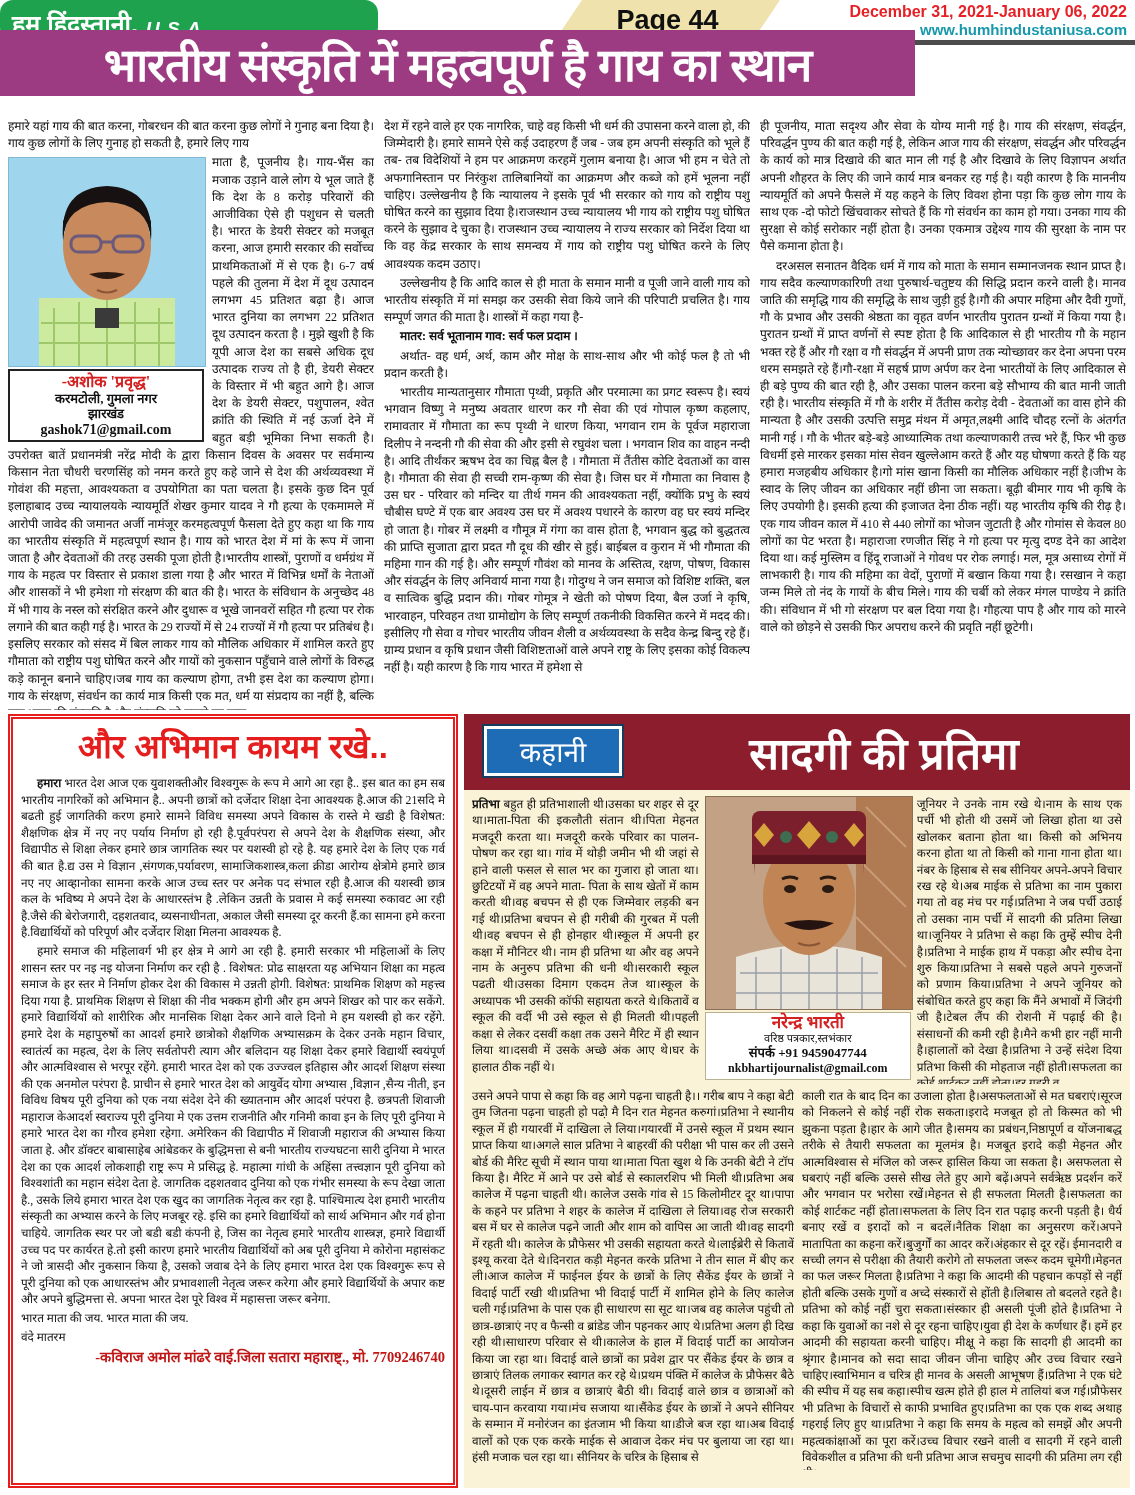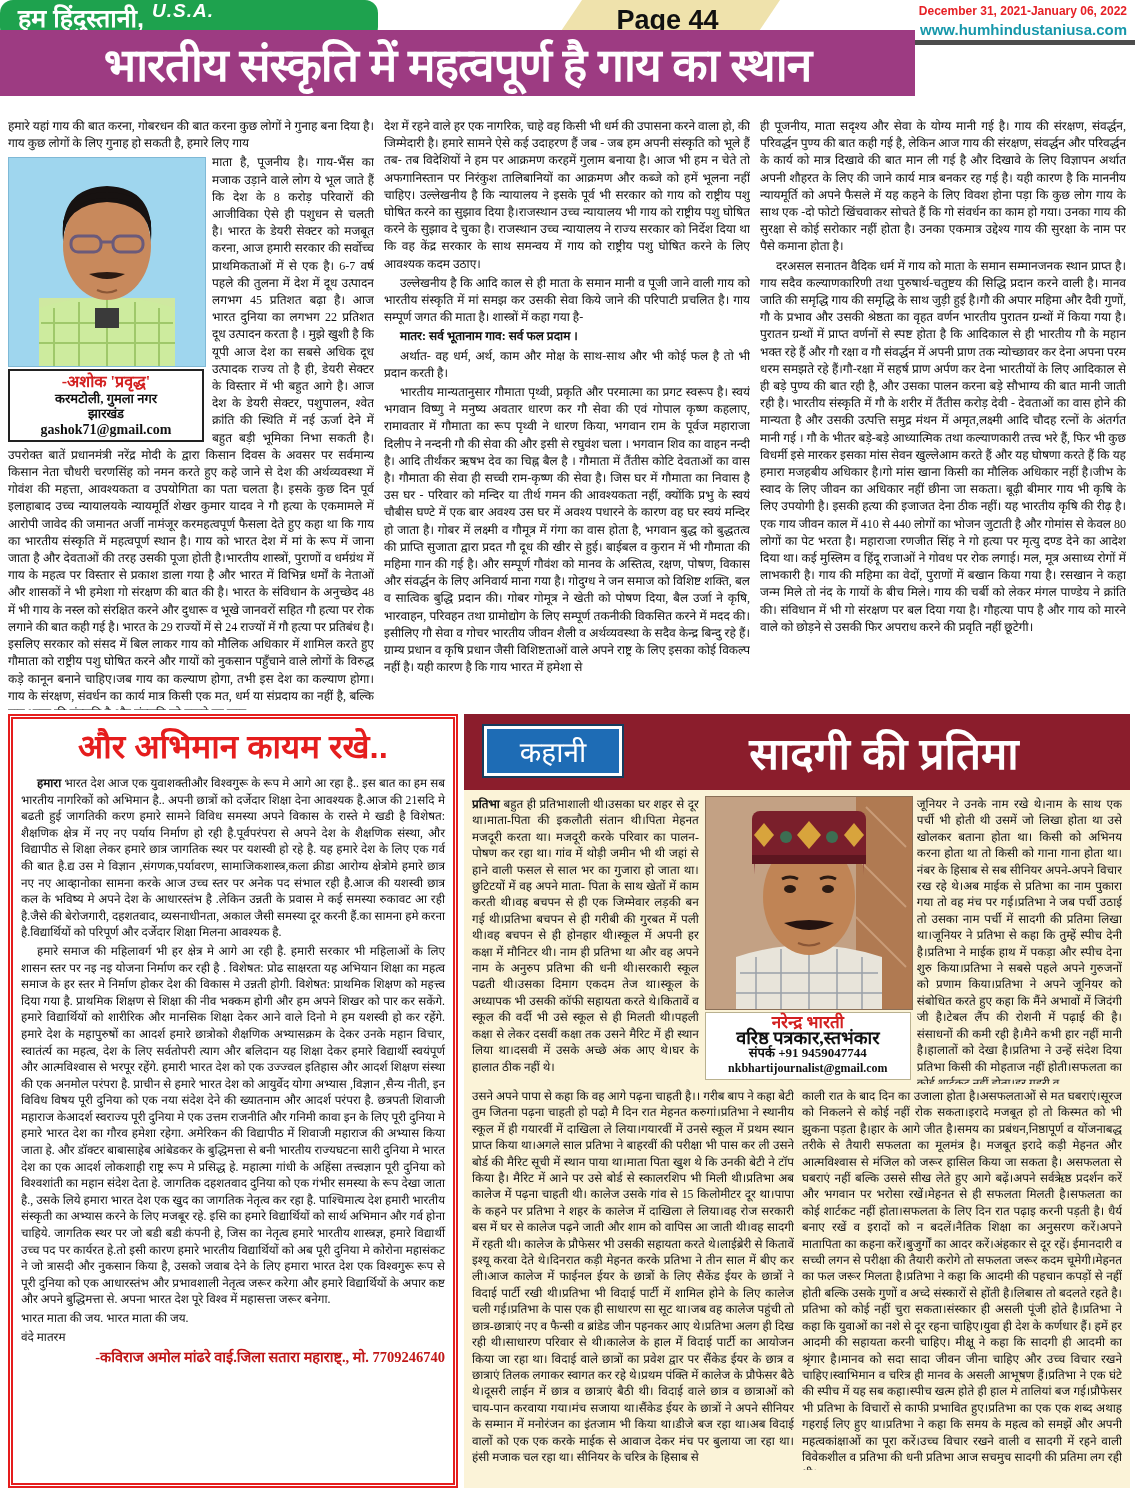--- a/index.html
+++ b/index.html
@@ -1,28 +1,28 @@
 <!DOCTYPE html>
 <html><head>
 <meta charset="utf-8">
 <style>
   html,body{margin:0;padding:0;background:#e8e8e8;}
   .page{position:relative;width:1135px;height:1495px;background:#ffffff;margin:0 auto;
         font-family:"Liberation Serif","DejaVu Serif",serif;overflow:hidden;}
   
   .hdr{position:absolute;left:0;top:0;width:1135px;height:40px;}
   .masthead{position:absolute;left:0;top:0;width:378px;height:40px;background:#1ea24e;
-            color:#fff;display:flex;align-items:flex-start;padding-left:18px;box-sizing:border-box;
+            color:#fff;display:flex;align-items:flex-end;padding-left:12px;box-sizing:border-box;
             font-family:"Liberation Sans",sans-serif;font-weight:bold;font-size:25px;border-radius:13px;}
   .masthead .usa{font-style:italic;font-size:19px;margin-left:8px;letter-spacing:1px;}
   .pagebox{position:absolute;left:555px;top:0;width:225px;height:40px;background:#efe2ac;
            clip-path:polygon(12% 0,100% 0,88% 100%,0 100%);display:flex;align-items:center;justify-content:center;
            font-family:"Liberation Sans",sans-serif;font-weight:bold;font-size:27px;color:#111;}
   .hdr-right{position:absolute;right:8px;top:2px;text-align:right;font-family:"Liberation Sans",sans-serif;}
-  .hdr-date{color:#e62025;font-weight:bold;font-size:12px;line-height:19px;}
+  .hdr-date{color:#e62025;font-weight:bold;font-size:16px;line-height:19px;}
   .hdr-url{color:#1798ab;font-weight:bold;font-size:15px;line-height:18px;}
   .hdr-rule{position:absolute;left:0;top:40px;width:1135px;height:5px;background:#4c4c4c;}
   
   .main-banner{position:absolute;left:0;top:30px;width:915px;height:66px;background:#9d3b82;
                display:flex;align-items:center;justify-content:center;}
   .main-banner h1{margin:0;color:#ffffff;font-family:"Liberation Sans",sans-serif;font-weight:bold;
                   font-size:46px;letter-spacing:-1px;white-space:nowrap;}
   
   .article-top{position:absolute;left:8px;top:118px;width:1119px;height:592px;display:flex;gap:10px;}
   .col{width:366px;height:592px;overflow:hidden;font-size:12px;line-height:17.2px;text-align:justify;color:#111;}
@@ -53,21 +53,21 @@
           font-family:"Liberation Sans",sans-serif;font-weight:normal;font-size:28px;box-sizing:border-box;}
   .story-head{position:absolute;left:180px;top:0;width:480px;height:76px;display:flex;align-items:center;justify-content:center;
               color:#fff;font-family:"Liberation Sans",sans-serif;font-weight:bold;font-size:44px;white-space:nowrap;}
   .story-body{position:relative;padding:6px 8px;font-size:11.8px;line-height:16.4px;text-align:justify;color:#111;}
   .story-row1{display:flex;gap:6px;height:288px;overflow:hidden;}
   .s-colA{width:230px;height:288px;overflow:hidden;}
   .s-photo-wrap{width:206px;}
   .s-photo{width:206px;height:212px;background:#b99a7d;position:relative;overflow:hidden;border:1px solid #8a6f57;}
   .s-contactbox{background:#fff;border:1px solid #b9b18f;text-align:center;padding:2px 1px;margin-top:2px;}
   .s-contact-name{color:#d32121;font-weight:bold;font-size:17px;}
-  .s-contact-role{font-weight:bold;font-size:18px;line-height:14px;}
+  .s-contact-role{font-weight:normal;font-size:11px;line-height:14px;}
   .s-contact-phone{font-weight:bold;font-size:13px;line-height:15px;}
   .s-contact-email{font-weight:bold;font-size:12px;font-family:"Liberation Serif",serif;text-align:center;}
   .s-colC{width:208px;height:288px;overflow:hidden;}
   .story-row2{display:flex;gap:8px;height:382px;overflow:hidden;margin-top:4px;}
   .s-left2{width:322px;height:382px;overflow:hidden;}
   .s-right2{width:320px;height:382px;overflow:hidden;}
   .lead{font-weight:bold;}
 </style>
 </head>
 <body>

